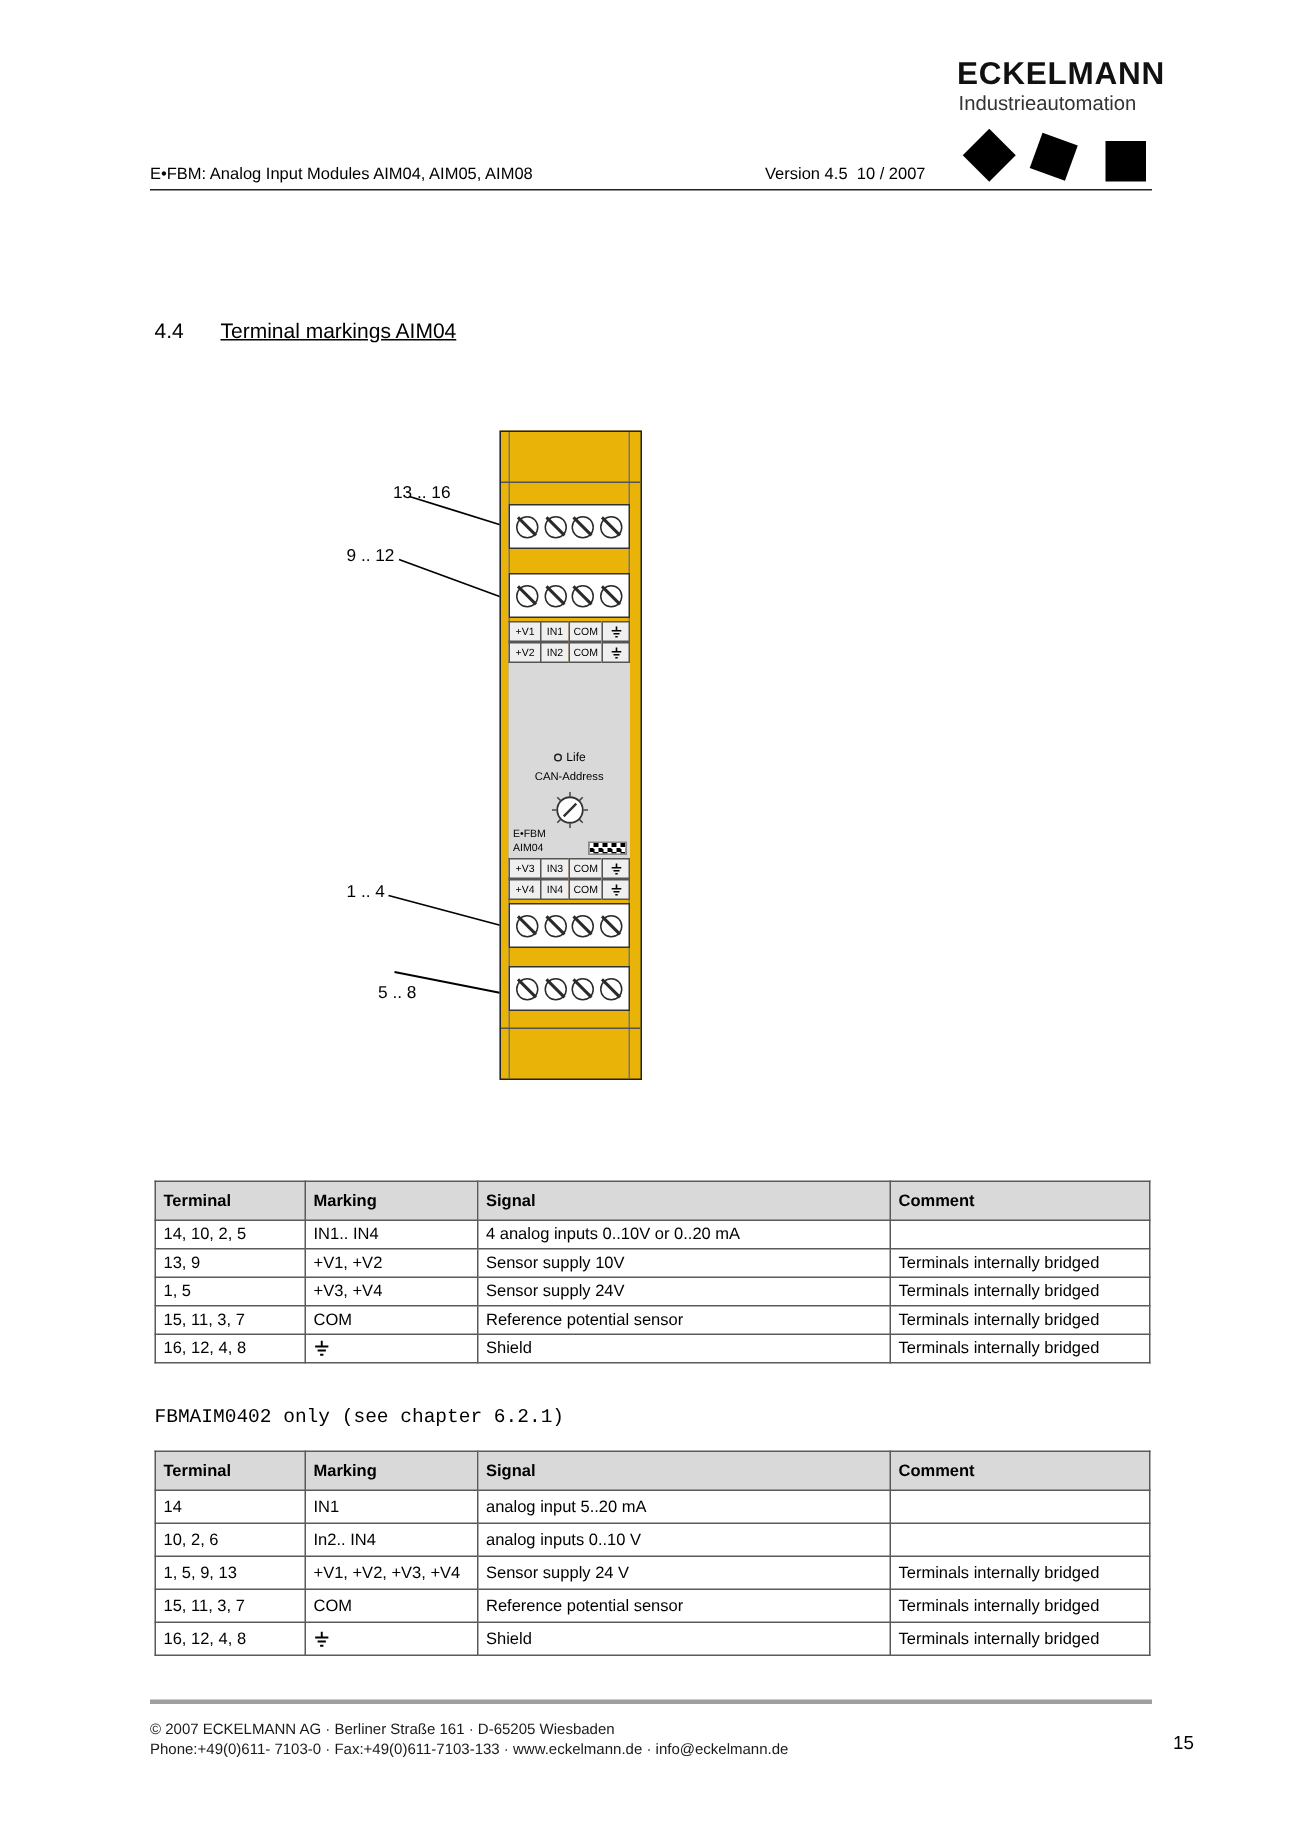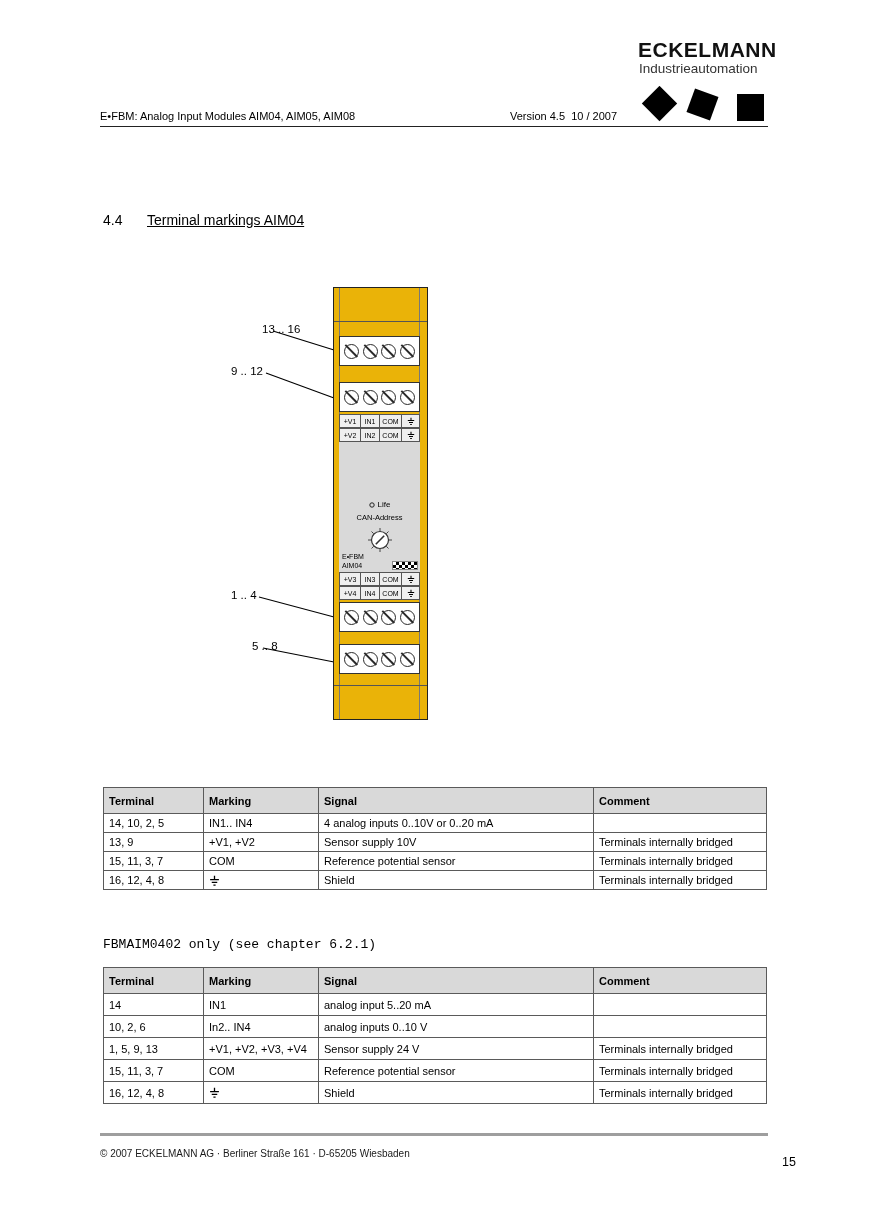--- a/index.html
+++ b/index.html
@@ -103,21 +103,21 @@
   <div class="header-rule"></div>
 
   <div class="sec-heading">
     <span class="sec-num">4.4</span>
     <span class="sec-title">Terminal markings AIM04</span>
   </div>
 
   <span class="callout" style="left:230px; top:323px;margin-left:32px;">13 .. 16</span>
   <span class="callout" style="left:231px; top:365px;">9 .. 12</span>
   <span class="callout" style="left:231px; top:589px;">1 .. 4</span>
-  <span class="callout" style="left:231px; top:640px;padding-left:21px;">5 .. 8</span>
+  <span class="callout" style="left:231px; top:656px;padding-left:21px;">5 .. 8</span>
 
   <svg class="callout-lines" width="870" height="1230" viewBox="0 0 870 1230">
     <line x1="273" y1="331" x2="334" y2="350" stroke="#000" stroke-width="1.2"></line>
     <line x1="266" y1="373" x2="334" y2="398" stroke="#000" stroke-width="1.2"></line>
     <line x1="259" y1="597" x2="334" y2="617" stroke="#000" stroke-width="1.2"></line>
     <line x1="263" y1="648" x2="334" y2="662" stroke="#000" stroke-width="1.2"></line>
   </svg>
 
   <div class="module">
     <div class="vline-l"></div>
@@ -247,20 +247,26 @@
         <td>4 analog inputs 0..10V or 0..20 mA</td>
         <td></td>
       </tr>
       <tr>
         <td>13, 9</td>
         <td>+V1, +V2</td>
         <td>Sensor supply 10V</td>
         <td>Terminals internally bridged</td>
       </tr>
       <tr>
+        <td>1, 5</td>
+        <td>+V3, +V4</td>
+        <td>Sensor supply 24V</td>
+        <td>Terminals internally bridged</td>
+      </tr>
+      <tr>
         <td>15, 11, 3, 7</td>
         <td>COM</td>
         <td>Reference potential sensor</td>
         <td>Terminals internally bridged</td>
       </tr>
       <tr>
         <td>16, 12, 4, 8</td>
         <td><svg class="gnd" width="11" height="12" viewBox="0 0 12 13">
               <path d="M6 0.8 V5 M1.2 5 H10.8 M3 8 H9 M4.8 11 H7.2" stroke="#000" stroke-width="1.4" fill="none"></path>
             </svg></td>
@@ -318,15 +324,16 @@
               <path d="M6 0.8 V5 M1.2 5 H10.8 M3 8 H9 M4.8 11 H7.2" stroke="#000" stroke-width="1.4" fill="none"></path>
             </svg></td>
         <td>Shield</td>
         <td>Terminals internally bridged</td>
       </tr>
     </tbody>
   </table>
 
   <div class="footer-rule"></div>
   <div class="footer-l1">©  2007 ECKELMANN AG · Berliner Straße 161 · D-65205 Wiesbaden</div>
+  <div class="footer-l2">Phone:+49(0)611- 7103-0 · Fax:+49(0)611-7103-133 · www.eckelmann.de · info@eckelmann.de</div>
   <div class="page-num">15</div>
 
 </div>
 
 </body></html>

